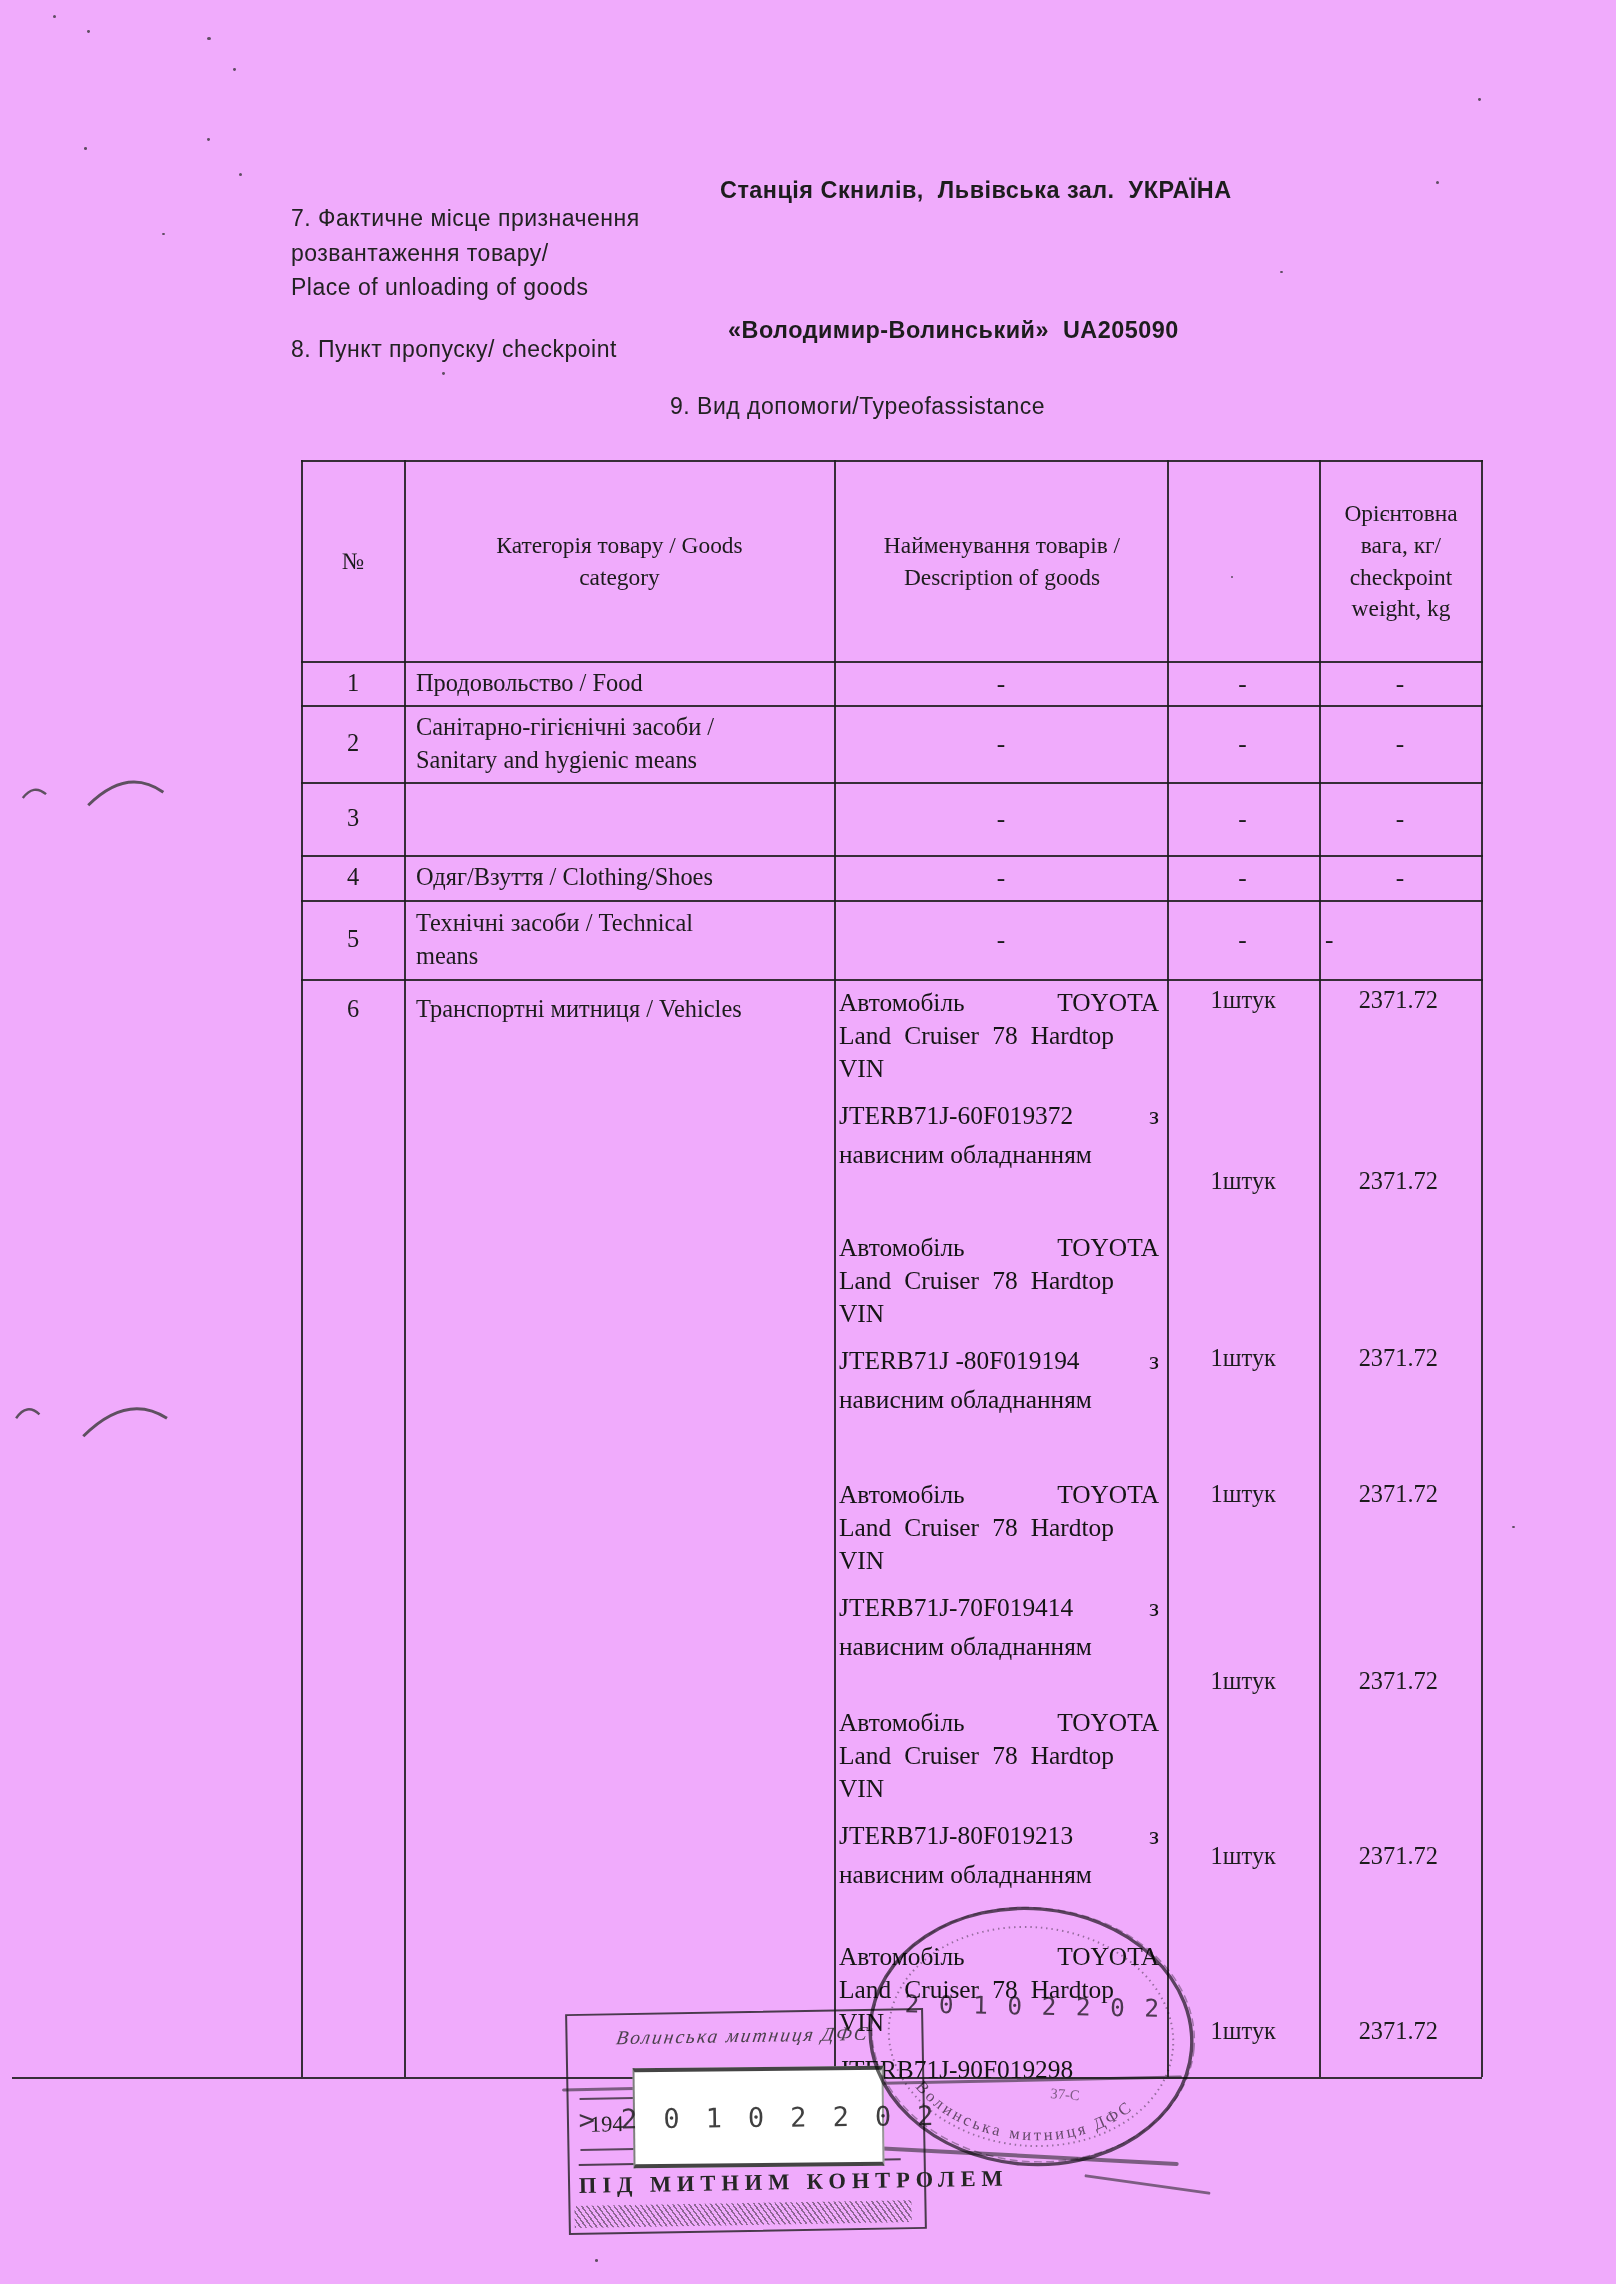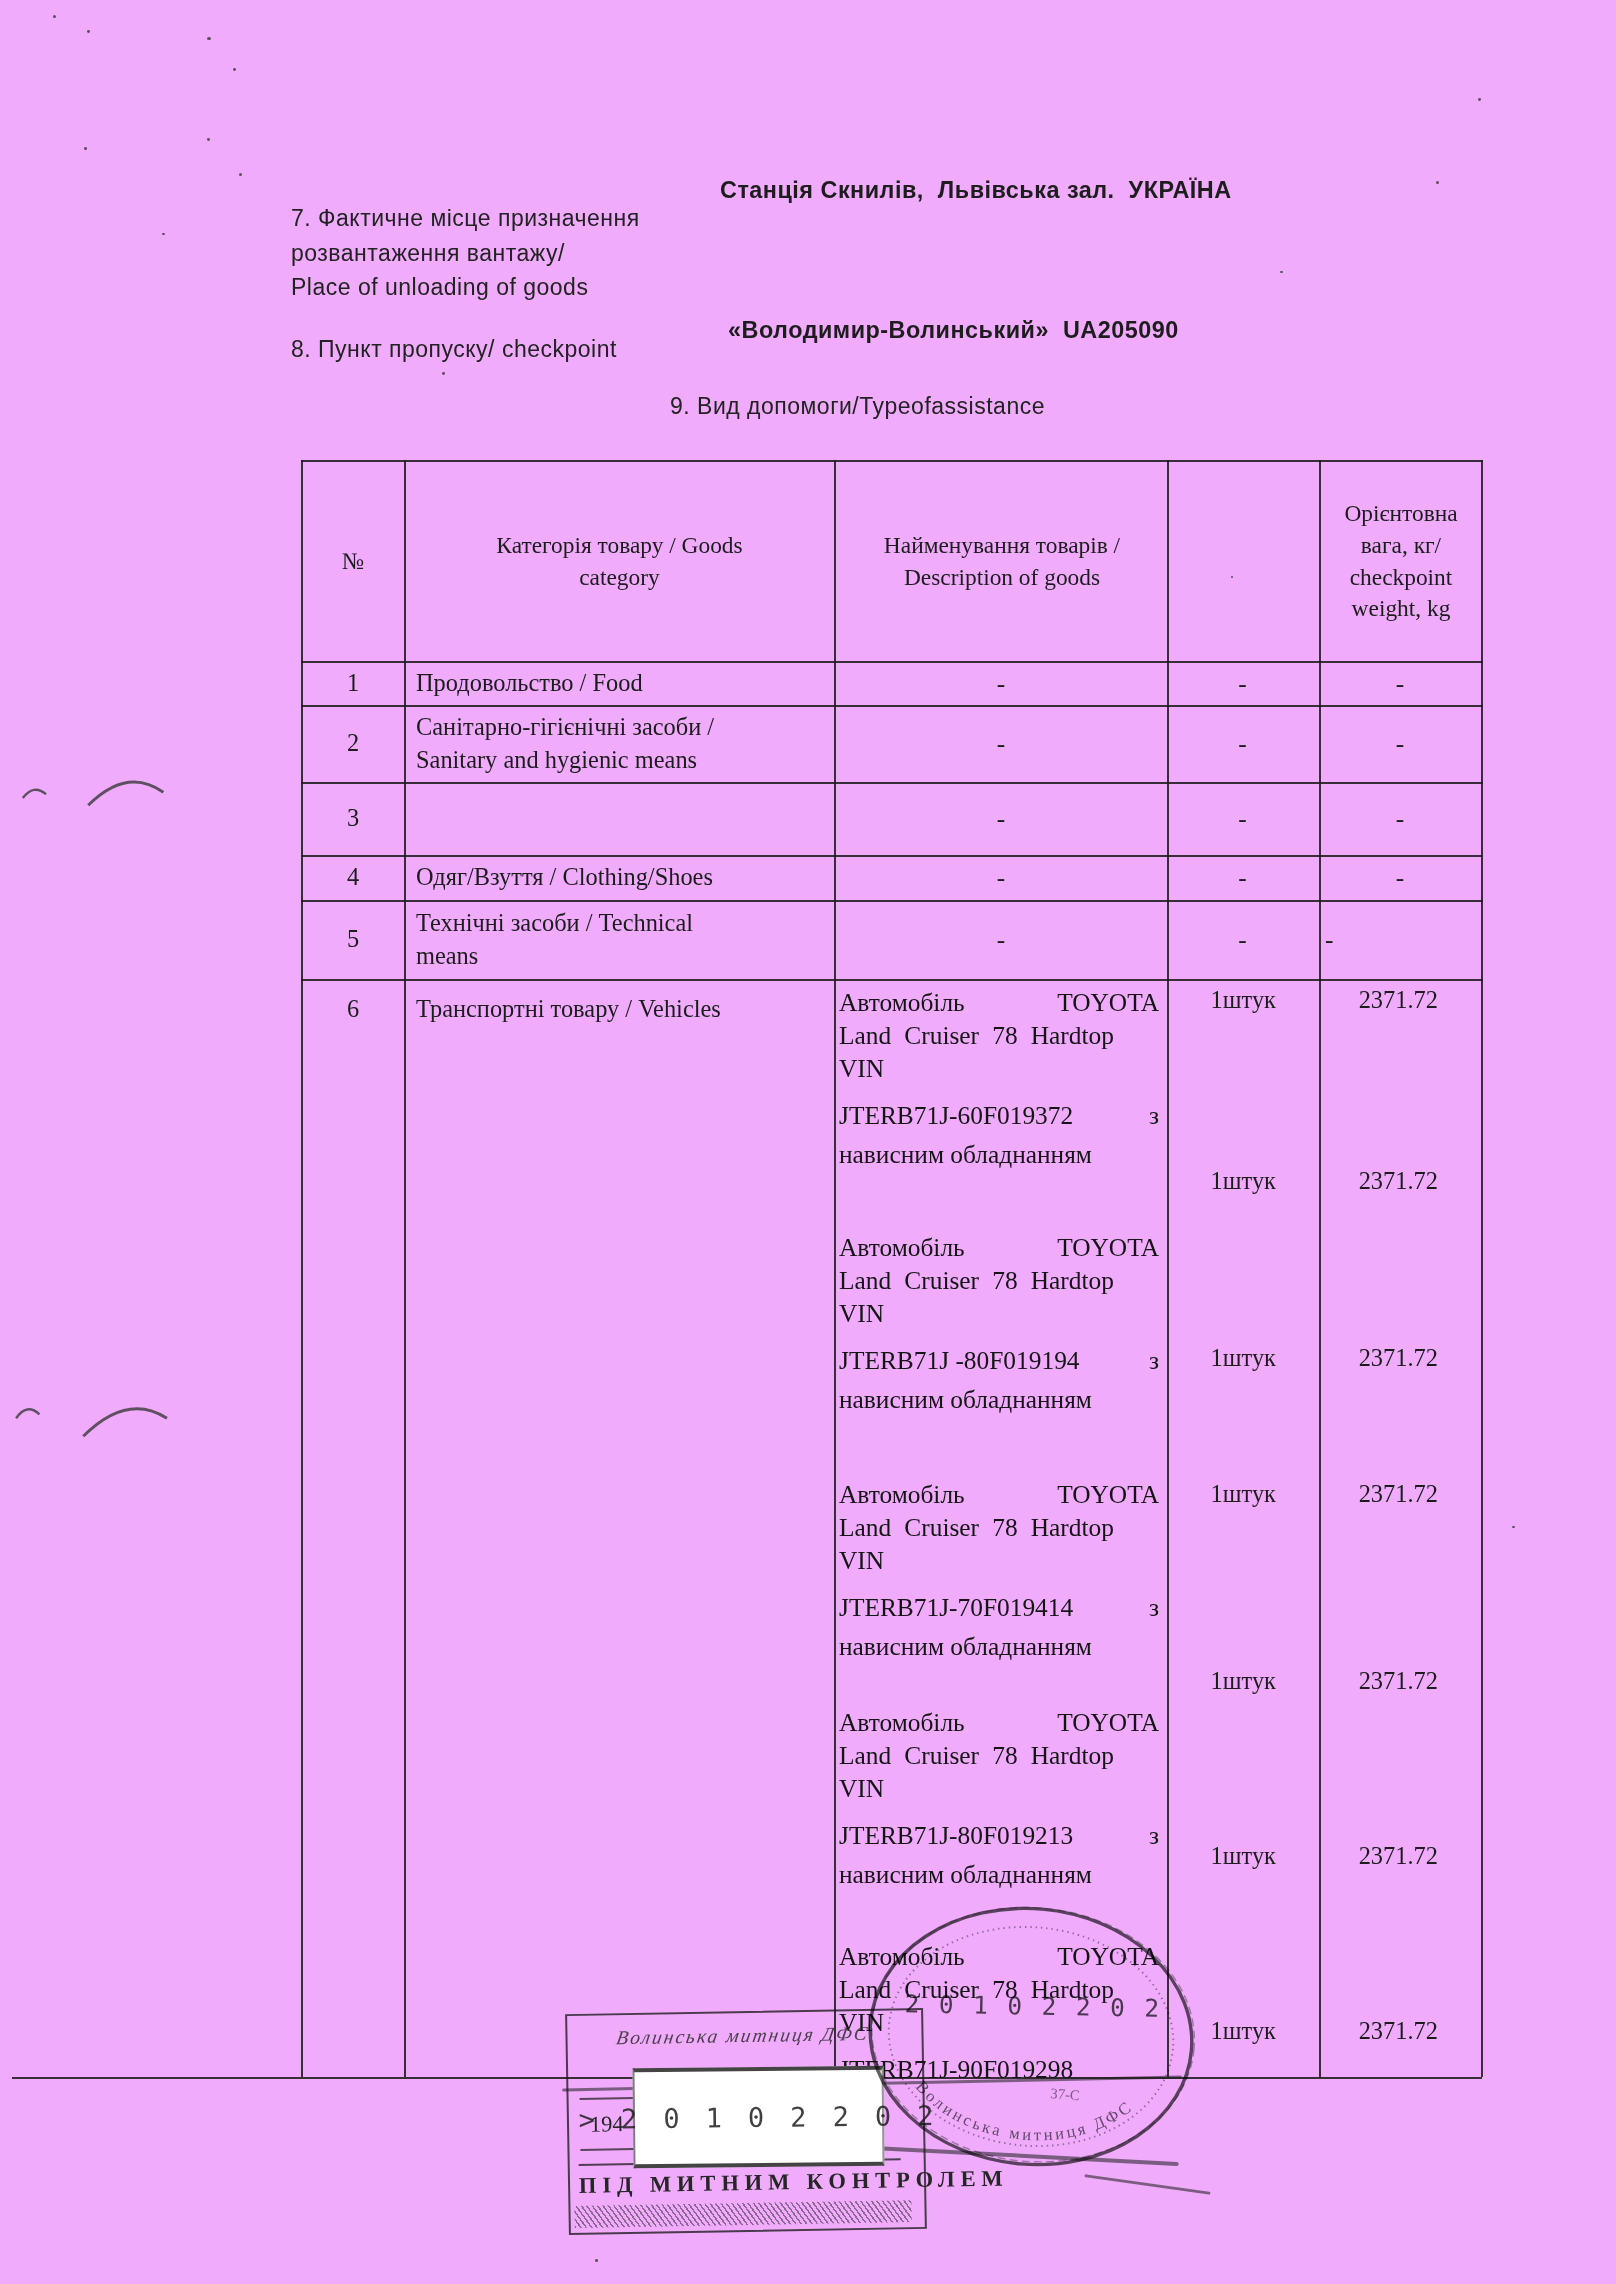--- a/index.html
+++ b/index.html
@@ -80,21 +80,21 @@
     <path d="M15,60 q22,-30 48,-8" stroke="#3a3a3a" stroke-width="5" fill="none"></path>
     <path d="M150,75 Q230,-5 305,48" stroke="#3a3a3a" stroke-width="6" fill="none"></path>
   </svg>
   <svg class="squiggle" style="left:9.8px;top:1390px" width="166" height="73" viewBox="0 0 340 150">
     <path d="M12,58 q22,-32 48,-8" stroke="#3a3a3a" stroke-width="5" fill="none"></path>
     <path d="M150,95 Q240,5 322,58" stroke="#3a3a3a" stroke-width="6" fill="none"></path>
   </svg>
 
   <div class="htext sans hval" style="left:720px;top:177px">Станція Скнилів,  Львівська зал.  УКРАЇНА</div>
   <div class="htext sans" style="left:291px;top:205px">7. Фактичне місце призначення</div>
-  <div class="htext sans" style="left:291px;top:240px">розвантаження вантажу/</div>
+  <div class="htext sans" style="left:291px;top:240px">розвантаження товару/</div>
   <div class="htext sans" style="left:291px;top:274px">Place of unloading of goods</div>
 
   <div class="htext sans" style="left:291px;top:336px">8. Пункт пропуску/ checkpoint</div>
   <div class="htext sans hval" style="left:728px;top:317px">«Володимир-Волинський»  UA205090</div>
 
   <div class="htext sans" style="left:670px;top:393px">9. Вид допомоги/Typeofassistance</div>
 
   <div class="ln" style="left:301px;top:460px;width:2px;height:1617px"></div>
   <div class="ln" style="left:404px;top:460px;width:2px;height:1617px"></div>
   <div class="ln" style="left:834px;top:460px;width:2px;height:1617px"></div>
@@ -146,21 +146,21 @@
   <div class="cell dash" style="left:1319px;top:855px;width:162px;height:44px">-</div>
 
   <div class="cell" style="left:301px;top:900px;width:104px;height:79px">5</div>
   <div class="cell left prelines" style="left:416px;top:900px;width:405px;height:79px">Технічні засоби / Technical
 means</div>
   <div class="cell dash descdash" style="left:834px;top:900px;width:334px;height:79px">-</div>
   <div class="cell dash" style="left:1167px;top:900px;width:151px;height:79px">-</div>
   <div class="cell dash left" style="left:1325px;top:900px;width:156px;height:79px">-</div>
 
   <div class="cell" style="left:301px;top:992px;width:104px;height:34px">6</div>
-  <div class="cell left" style="left:416px;top:992px;width:420px;height:34px">Транспортні товару / Vehicles</div>
+  <div class="cell left" style="left:416px;top:992px;width:420px;height:34px">Транспортні митниця / Vehicles</div>
 
   <div class="vblock" style="top:988px">
     <div class="vl">
         <span>Автомобіль</span>
         <span>TOYOTA</span>
       </div>
     <div class="vl single model">Land Cruiser 78 Hardtop</div>
     <div class="vl single">VIN</div>
     <div class="vl vin">
         <span>JTERB71J-60F019372</span>

